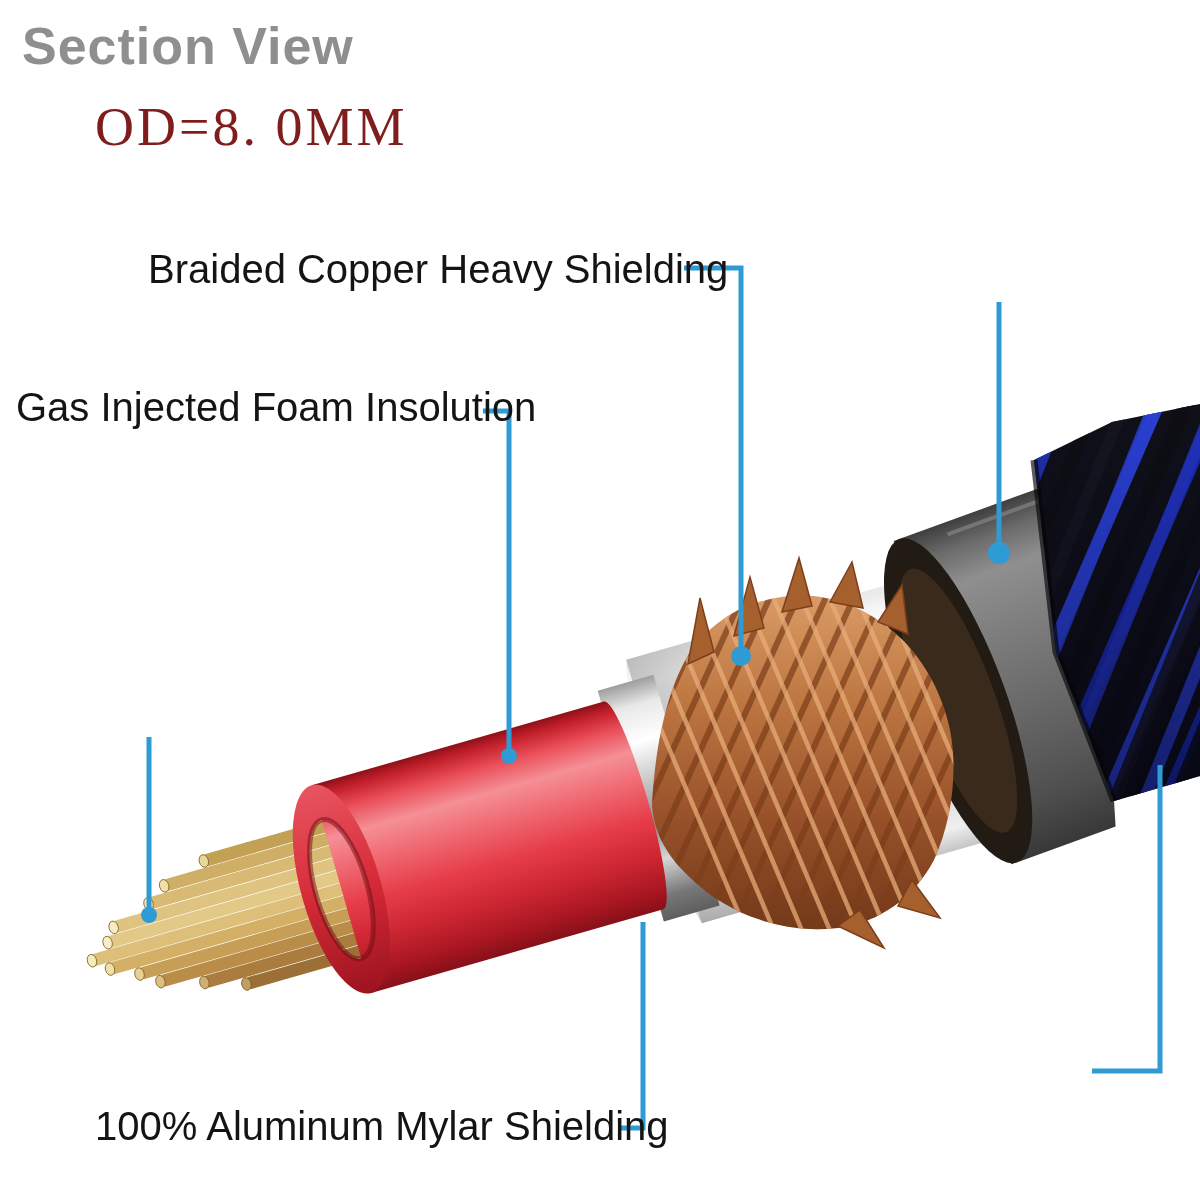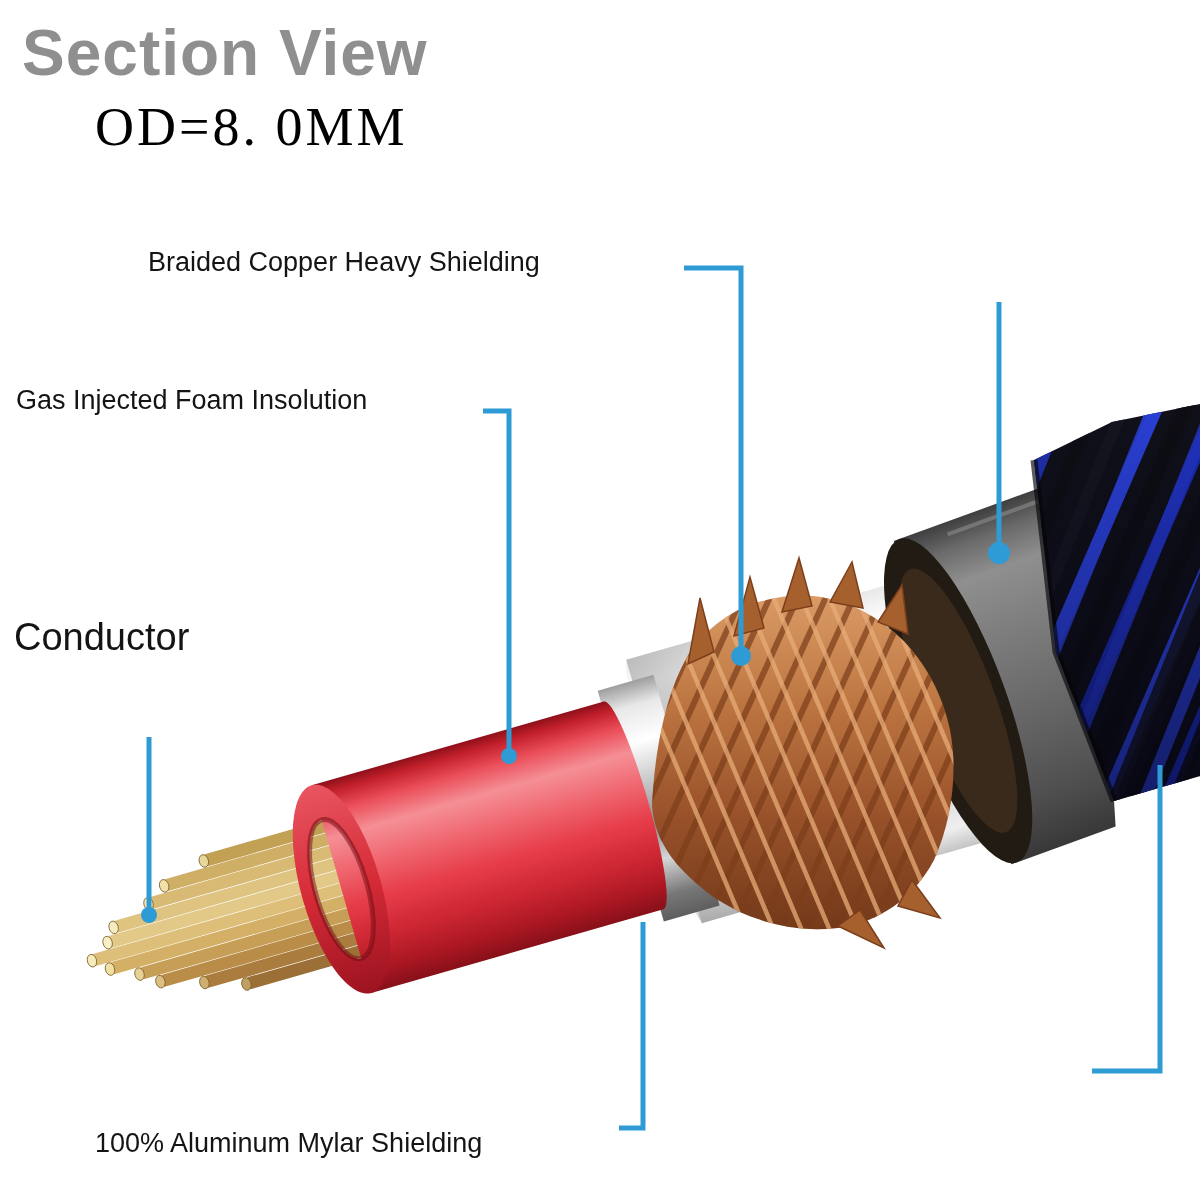--- a/index.html
+++ b/index.html
@@ -1,29 +1,29 @@
 <!DOCTYPE html>
 <html><head>
 <meta charset="utf-8">
 <style>
   html,body{margin:0;padding:0;background:#fff;}
   .stage{position:relative;width:1200px;height:1200px;background:#ffffff;overflow:hidden;
          font-family:"Liberation Sans",sans-serif;}
   .stage svg{position:absolute;left:0;top:0;}
-  .title{position:absolute;left:22px;top:16px;font-size:64px;font-weight:bold;
+  .title{position:absolute;left:22px;top:16px;font-size:52px;font-weight:bold;
          color:#8f8f8f;letter-spacing:1px;}
   .od{position:absolute;left:95px;top:96px;font-size:54px;
-      font-family:"Liberation Serif",serif;color:#000000;letter-spacing:3px;}
-  .lbl{position:absolute;font-size:27px;color:#141414;white-space:nowrap;}
+      font-family:"Liberation Serif",serif;color:#7f1d1d;letter-spacing:3px;}
+  .lbl{position:absolute;font-size:40px;color:#141414;white-space:nowrap;}
   .lbl-braided{left:148px;top:247px;}
   .lbl-pvc{left:845px;top:250px;}
   .lbl-foam{left:16px;top:385px;}
   .lbl-ofc{left:14px;top:606px;font-size:38px;line-height:63px;}
   .lbl-ofc span{display:block;}
-  .lbl-mylar{left:95px;top:1104px;margin-top:24px;}
+  .lbl-mylar{left:95px;top:1104px;}
   .lbl-nylon{left:888px;top:1054px;}
 </style>
 </head>
 <body>
 
 <div class="stage">
 
 <svg width="1200" height="1200" viewBox="0 0 1200 1200">
   <defs>
     <linearGradient id="gradRed" x1="0" y1="692" x2="0" y2="908" gradientUnits="userSpaceOnUse">
@@ -241,17 +241,16 @@
     <circle cx="149" cy="915" r="8"></circle>
   </g>
 </svg>
 
 <div class="title">Section View</div>
 <div class="od">OD=8. 0MM</div>
 
 <div class="lbl lbl-braided">Braided Copper Heavy Shielding</div>
 <div class="lbl lbl-foam">Gas Injected Foam Insolution</div>
 <div class="lbl lbl-ofc">
-  <span>Conductor</span>
 </div>
 <div class="lbl lbl-mylar">100% Aluminum Mylar Shielding</div>
 
 </div>
 
 </body></html>

